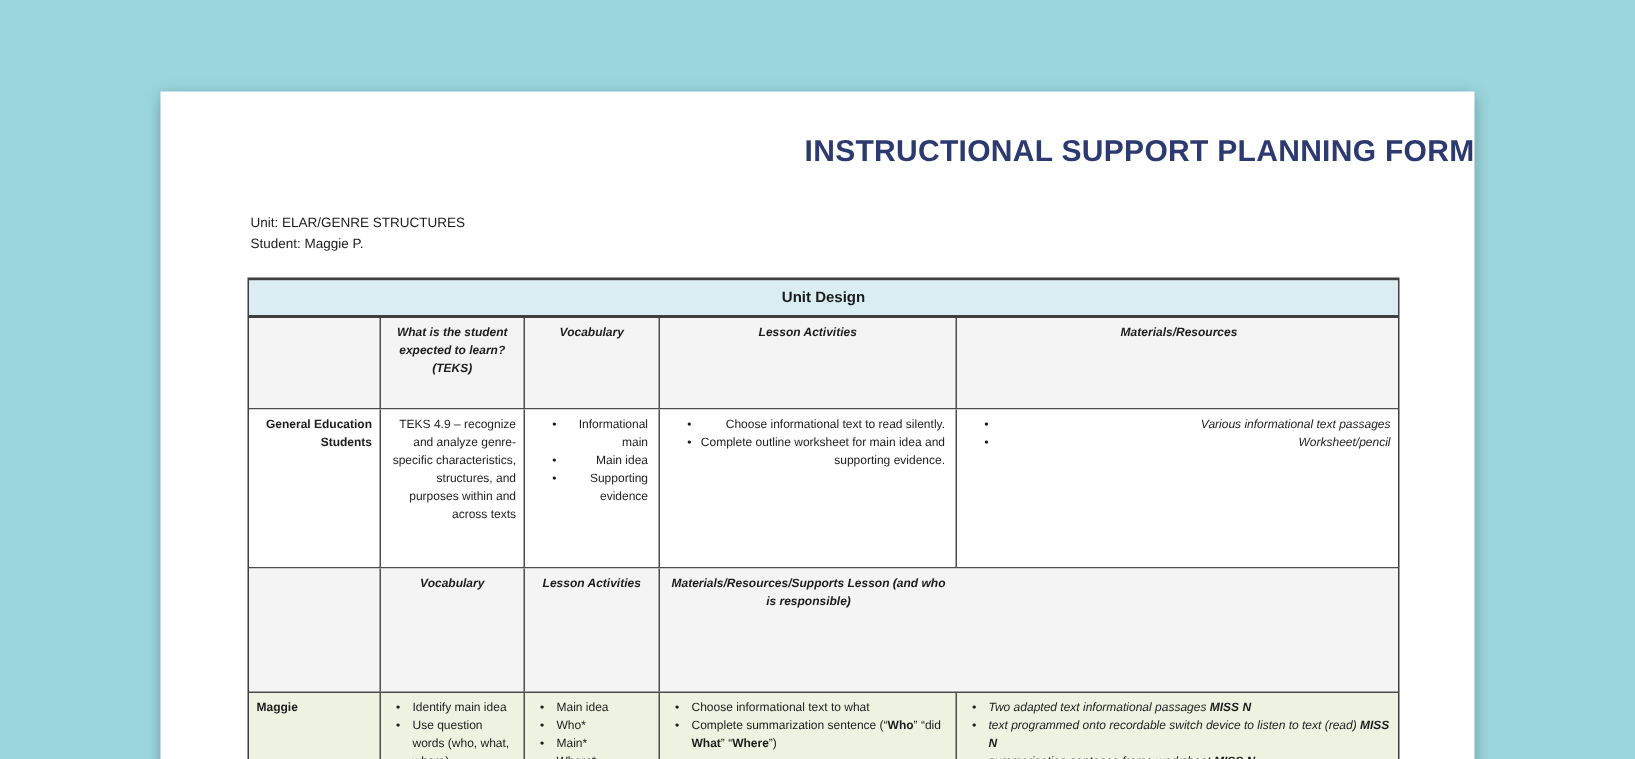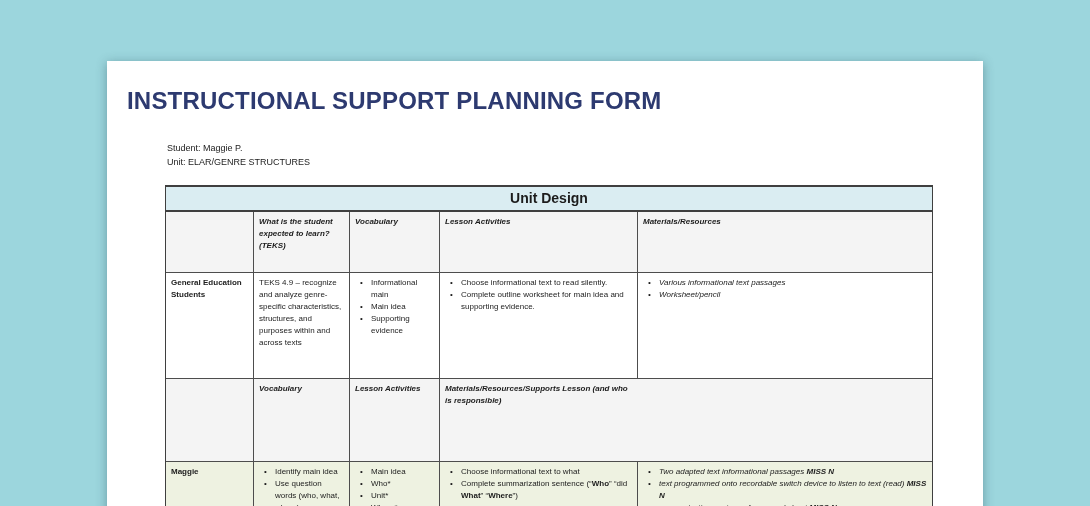--- a/index.html
+++ b/index.html
@@ -12,24 +12,24 @@
   }
   .page {
     position: absolute;
     left: 107px; top: 61px;
     width: 876px; height: 540px;
     background: #ffffff;
     box-shadow: 0 2px 10px rgba(40,80,90,0.45);
   }
   .title {
     padding-top: 28px;
-    font-size: 24px;
+    font-size: 20px;
     line-height: 24px;
     font-weight: 700;
-    text-align: left;
+    text-align: right;
     color: #2d3a70;
     letter-spacing: 0.2px;
     margin-left: 20px;
   }
   .meta {
     margin: 28px 0 0 60px;
     font-size: 9px;
     line-height: 14px;
     color: #1c1c1c;
   }
@@ -42,60 +42,60 @@
     line-height: 12px;
     color: #1c1c1c;
   }
   .banner {
     height: 25px;
     line-height: 23px;
     background: #daedf2;
     border-bottom: 2px solid #3f3f3f;
     text-align: center;
     font-weight: 700;
-    font-size: 14px;
+    font-size: 10px;
   }
   .trow {
     display: grid;
     grid-template-columns: 88px 96px 90px 198px 296px;
     border-bottom: 1px solid #4d4d4d;
   }
   .trow:last-child { border-bottom: none; }
   .r-h1 { height: 61px; background: #f4f4f4; }
-  .r-gened { height: 106px; background: #ffffff; }
+  .r-gened { height: 106px; background: #ffffff; text-align: right; }
   .r-h2 { height: 83px; background: #f4f4f4; }
   .r-maggie { height: 110px; background: #eef2e1; }
   .cell {
     border-right: 1px solid #4d4d4d;
     padding: 4px 5px 2px 5px;
     overflow: hidden;
   }
   .cell:last-child { border-right: none; font-style: italic; }
   .hcell {
     font-weight: 700;
     font-style: italic;
-    text-align: left;
+    text-align: center;
     padding-top: 4px;
   }
   .rowlabel .name { font-weight: 700; }
   .rowlabel .note { font-style: italic; }
   .b { display: flex; align-items: flex-start; }
   .b .m { flex: 0 0 16px; padding-left: 5px; }
   .b .bt { flex: 1 1 auto; padding-right: 2px; }
 </style>
 </head>
 <body>
 
 <div class="page">
 
   <div class="title">INSTRUCTIONAL SUPPORT PLANNING FORM</div>
 
   <div class="meta">
+    <div>Unit: ELAR/GENRE STRUCTURES</div>
     <div>Student: Maggie P.</div>
-    <div>Unit: ELAR/GENRE STRUCTURES</div>
   </div>
 
   <div class="isp-table">
 
     <div class="banner">Unit Design</div>
 
     <div class="trow r-h1">
       <div class="cell hcell"></div>
       <div class="cell hcell">What is the student expected to learn? (TEKS)</div>
       <div class="cell hcell">Vocabulary</div>
@@ -169,21 +169,21 @@
         <div class="b">
             <span class="m">•</span>
             <span class="bt">Main idea</span>
           </div>
         <div class="b">
             <span class="m">•</span>
             <span class="bt">Who*</span>
           </div>
         <div class="b">
             <span class="m">•</span>
-            <span class="bt">Unit*</span>
+            <span class="bt">Main*</span>
           </div>
         <div class="b">
             <span class="m">•</span>
             <span class="bt">Where*</span>
           </div>
       </div>
       <div class="cell">
         <div class="b">
             <span class="m">•</span>
             <span class="bt">Choose informational text to what</span>

